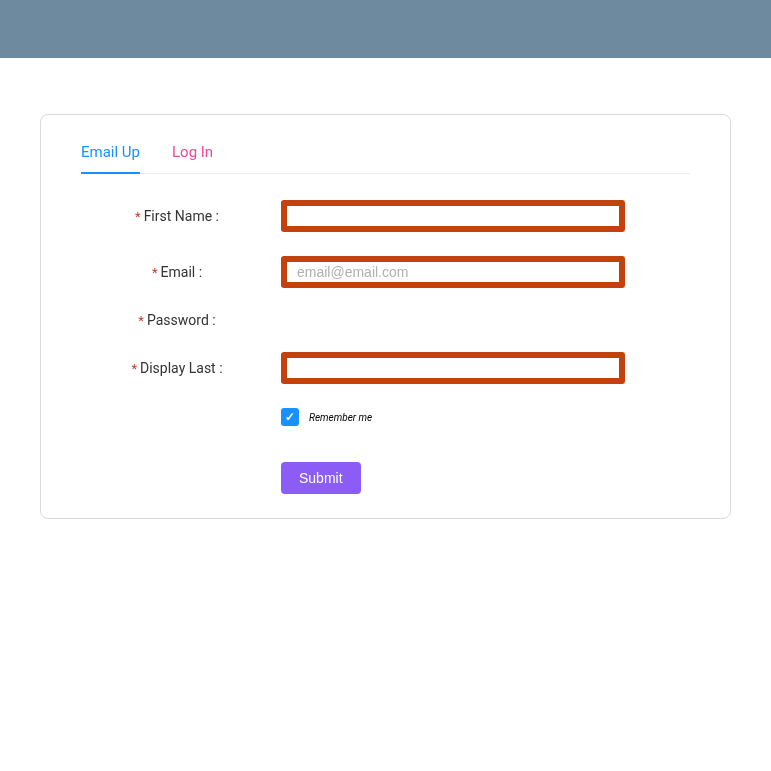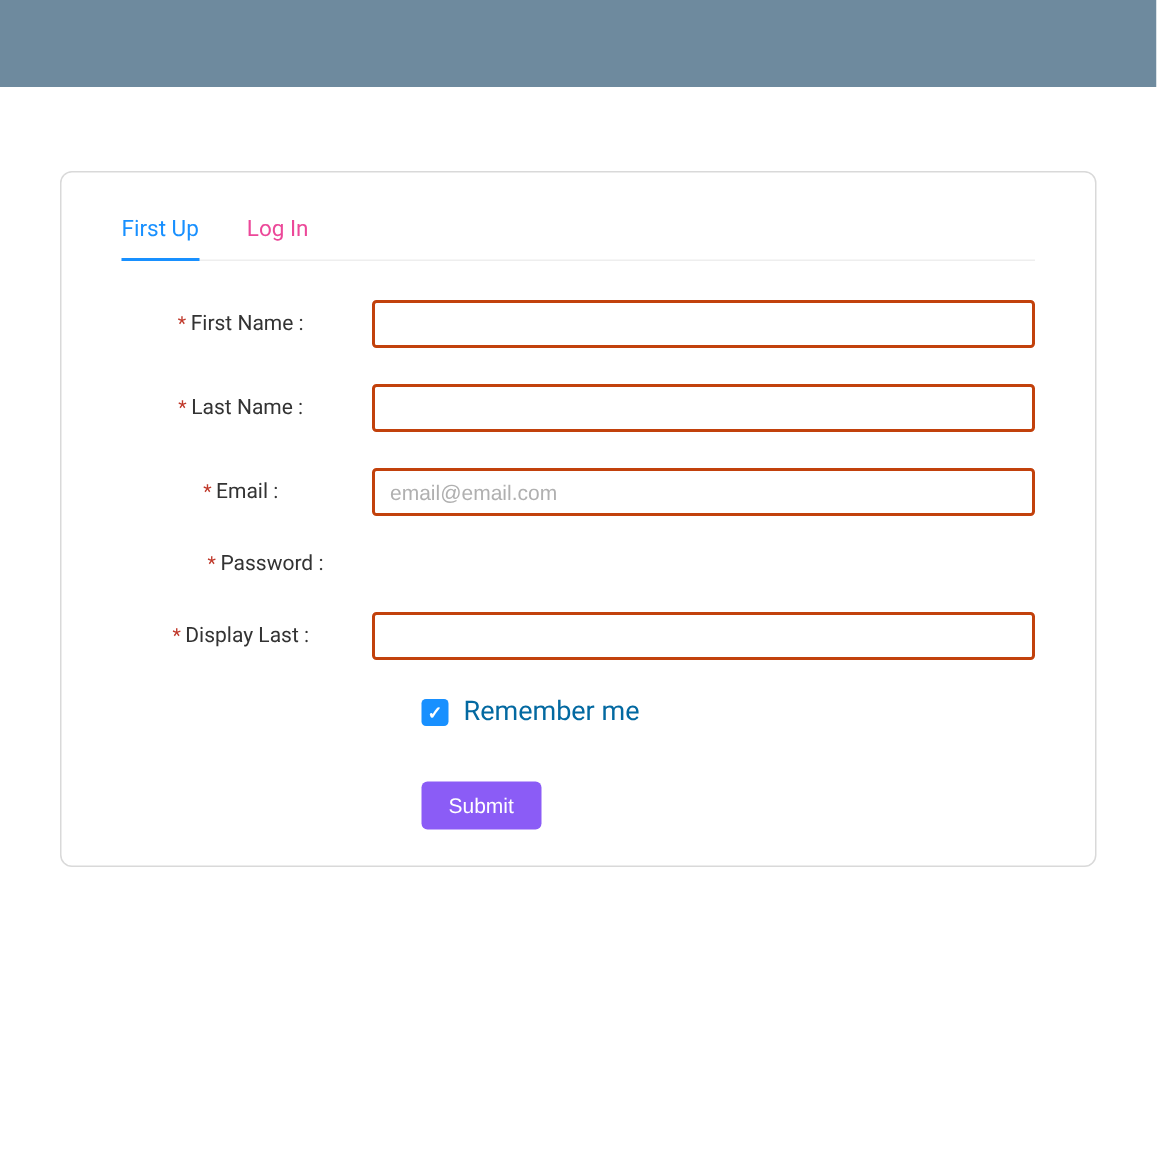--- a/index.html
+++ b/index.html
@@ -65,23 +65,23 @@
     }
     .required-star {
       color: #c0392b;
       margin-right: 3px;
       font-size: 13px;
     }
     .input-col {
       flex: 0 0 auto;
     }
     .text-input {
-      width: 442px;
+      width: 344px;
       height: 32px;
-      border: 2px solid #c2410c;
+      border: 6px solid #c2410c;
       border-radius: 3px;
       padding: 0 10px;
       font-size: 14px;
       color: #333;
       outline: none;
     }
     .text-input::placeholder {
       color: #b0b0b0;
     }
     .checkbox-row {
@@ -103,22 +103,23 @@
       margin-right: 10px;
       cursor: pointer;
     }
     .checkmark {
       color: white;
       font-size: 12px;
       font-weight: bold;
       line-height: 1;
     }
     .checkbox-label {
-      font-size: 18px;
-      color: #0369a1;
+      font-size: 10px;
+      color: #000000;
+      font-style: italic;
     }
     .submit-row {
       margin-left: 200px;
     }
     .submit-btn {
       background: #8b5cf6;
       color: white;
       border: none;
       border-radius: 4px;
       padding: 8px 18px;
@@ -127,41 +128,33 @@
     }
   </style>
 </head>
 <body>
 
 <div class="header-bar"></div>
 
 <div class="card">
 
   <div class="tabs">
-    <div class="tab active">First Up</div>
+    <div class="tab active">Email Up</div>
     <div class="tab">Log In</div>
   </div>
 
   <div class="form-row">
     <div class="label-col">
       <span class="required-star">*</span><span>First Name :</span>
     </div>
     <div class="input-col">
       <input type="text" class="text-input" value="" style="">
     </div>
   </div>
 
-  <div class="form-row">
-    <div class="label-col">
-      <span class="required-star">*</span><span>Last Name :</span>
-    </div>
-    <div class="input-col">
-      <input type="text" class="text-input" value="" style="">
-    </div>
-  </div>
 
   <div class="form-row">
     <div class="label-col">
       <span class="required-star">*</span><span>Email :</span>
     </div>
     <div class="input-col">
       <input type="text" class="text-input" placeholder="email@email.com" style="">
     </div>
   </div>
 

